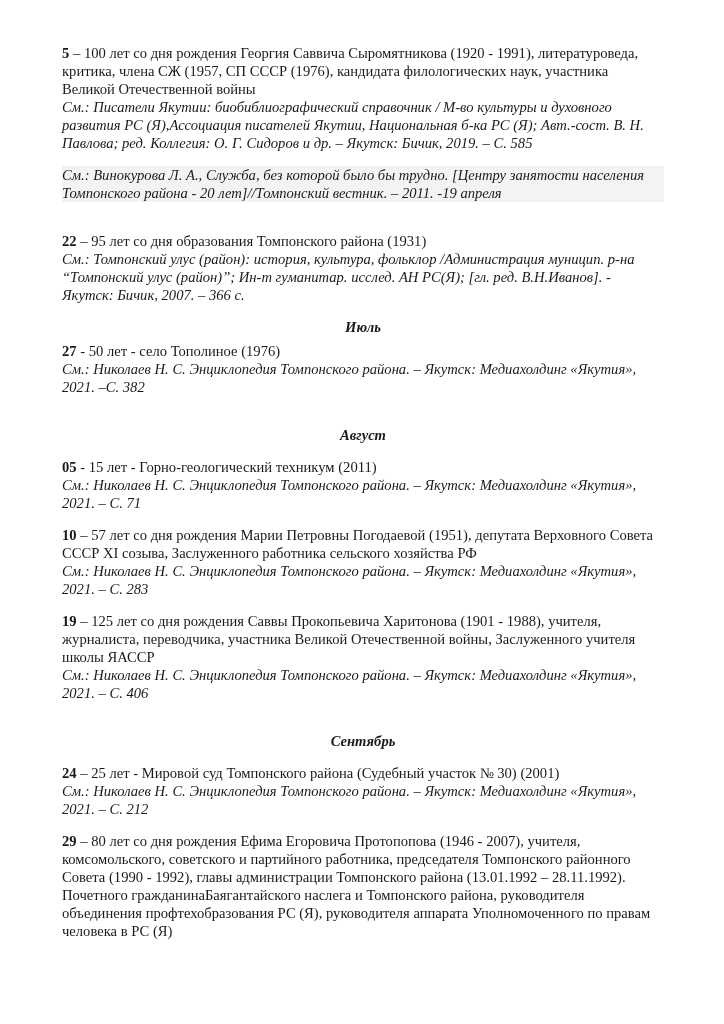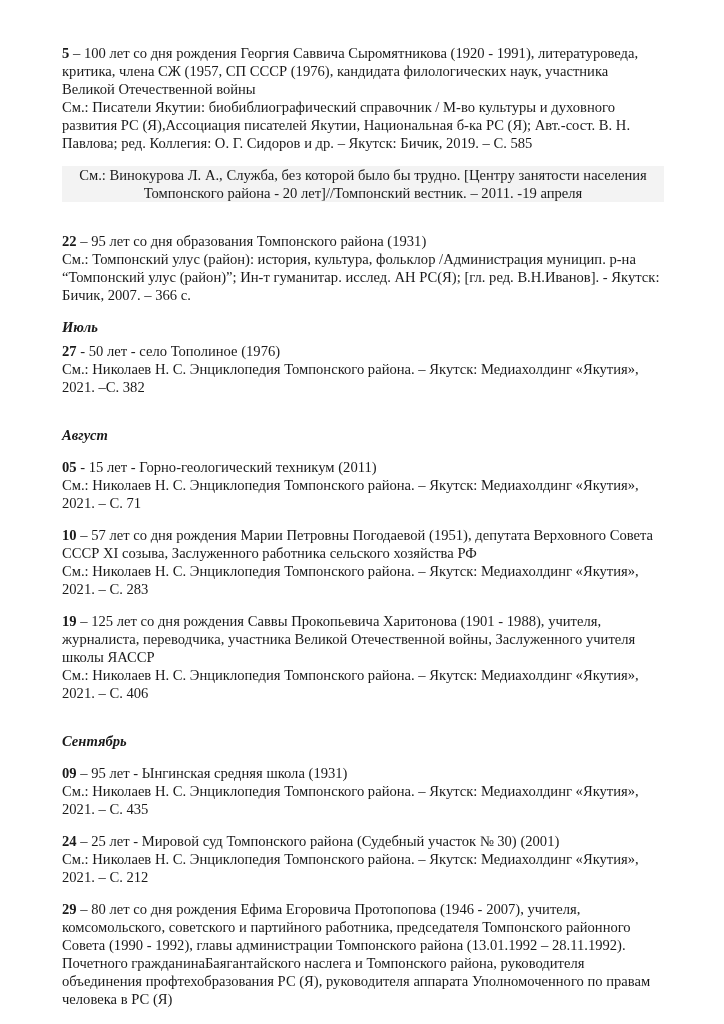--- a/index.html
+++ b/index.html
@@ -5,40 +5,40 @@
   html, body { margin: 0; padding: 0; background: #ffffff; }
   body {
     width: 724px; height: 1024px; overflow: hidden;
     font-family: "Liberation Serif", serif;
     color: #1a1a1a;
     font-size: 14.6px;
     line-height: 18px;
   }
   .page { position: relative; padding: 44px 60px 0 62px; }
   .entry { margin: 0 0 17px 0; }
-  .cite { }
+  .cite { font-style: italic; }
   .month {
-    font-weight: bold; font-style: italic;
+    text-align: center; font-weight: bold; font-style: italic;
     margin: 4px 0 6px 0;
   }
   .gap-big { margin-bottom: 30px; }
   .gap-small { margin-bottom: 14px; }
 </style>
 </head>
 <body>
 
 <div class="page">
 
   <div class="entry gap-small">
     <div><b>5</b><span> – 100 лет со дня рождения Георгия Саввича Сыромятникова (1920 - 1991),  литературоведа, критика, члена СЖ (1957, СП СССР (1976), кандидата филологических наук, участника Великой Отечественной войны</span></div>
     <div class="cite">См.: Писатели Якутии: биобиблиографический справочник / М-во культуры и духовного развития РС (Я),Ассоциация писателей Якутии, Национальная б-ка РС (Я); Авт.-сост. В. Н. Павлова; ред. Коллегия: О. Г. Сидоров и др. – Якутск: Бичик, 2019. – С. 585</div>
   </div>
 
   <div class="entry gap-big">
-    <div class="cite" style="background:#f3f3f3;text-align:center;">См.: Винокурова Л. А., Служба, без которой было бы трудно. [Центру занятости населения Томпонского района - 20 лет]//Томпонский вестник. – 2011.  -19 апреля</div>
+    <div class="cite" style="background:#f3f3f3;">См.: Винокурова Л. А., Служба, без которой было бы трудно. [Центру занятости населения Томпонского района - 20 лет]//Томпонский вестник. – 2011.  -19 апреля</div>
   </div>
 
   <div class="entry gap-small">
     <div><b>22</b><span> – 95 лет со дня образования Томпонского района (1931)</span></div>
     <div class="cite">См.: Томпонский улус (район): история, культура, фольклор /Администрация муницип. р-на “Томпонский улус (район)”; Ин-т гуманитар. исслед. АН РС(Я); [гл. ред. В.Н.Иванов]. - Якутск: Бичик, 2007. – 366 с.</div>
   </div>
 
   <div class="month">Июль</div>
   <div class="entry gap-big">
     <div><b>27</b><span>  - 50 лет - село Тополиное  (1976)</span></div>
@@ -54,24 +54,20 @@
     <div><b>10</b><span> – 57 лет со дня рождения Марии Петровны Погодаевой (1951), депутата Верховного Совета СССР XI созыва, Заслуженного работника сельского хозяйства РФ</span></div>
     <div class="cite">См.: Николаев Н. С. Энциклопедия Томпонского района. – Якутск: Медиахолдинг «Якутия», 2021. – С. 283</div>
   </div>
   <div class="entry gap-big">
     <div><b>19</b><span> – 125 лет со дня рождения Саввы Прокопьевича Харитонова (1901 - 1988), учителя, журналиста, переводчика, участника Великой Отечественной войны, Заслуженного учителя школы ЯАССР</span></div>
     <div class="cite">См.: Николаев Н. С. Энциклопедия Томпонского района. – Якутск: Медиахолдинг «Якутия», 2021. – С. 406</div>
   </div>
 
   <div class="month" style="margin-bottom:14px;">Сентябрь</div>
   <div class="entry gap-small">
-    <div><b>09</b><span> – 95 лет - Ынгинская средняя школа (1931)</span></div>
-    <div class="cite">См.: Николаев Н. С. Энциклопедия Томпонского района. – Якутск: Медиахолдинг «Якутия», 2021. – С. 435</div>
-  </div>
-  <div class="entry gap-small">
     <div><b>24</b><span> – 25 лет - Мировой суд Томпонского района (Судебный участок № 30) (2001)</span></div>
     <div class="cite">См.: Николаев Н. С. Энциклопедия Томпонского района. – Якутск: Медиахолдинг «Якутия», 2021. – С. 212</div>
   </div>
   <div class="entry">
     <div><b>29</b><span> – 80 лет со дня рождения Ефима Егоровича Протопопова (1946 - 2007),  учителя, комсомольского, советского и партийного работника, председателя Томпонского районного Совета (1990 - 1992), главы администрации Томпонского района (13.01.1992 – 28.11.1992). Почетного гражданинаБаягантайского наслега и Томпонского района, руководителя объединения профтехобразования РС (Я), руководителя аппарата Уполномоченного по правам человека в РС (Я)</span></div>
   </div>
 
 </div>
 
 </body></html>

